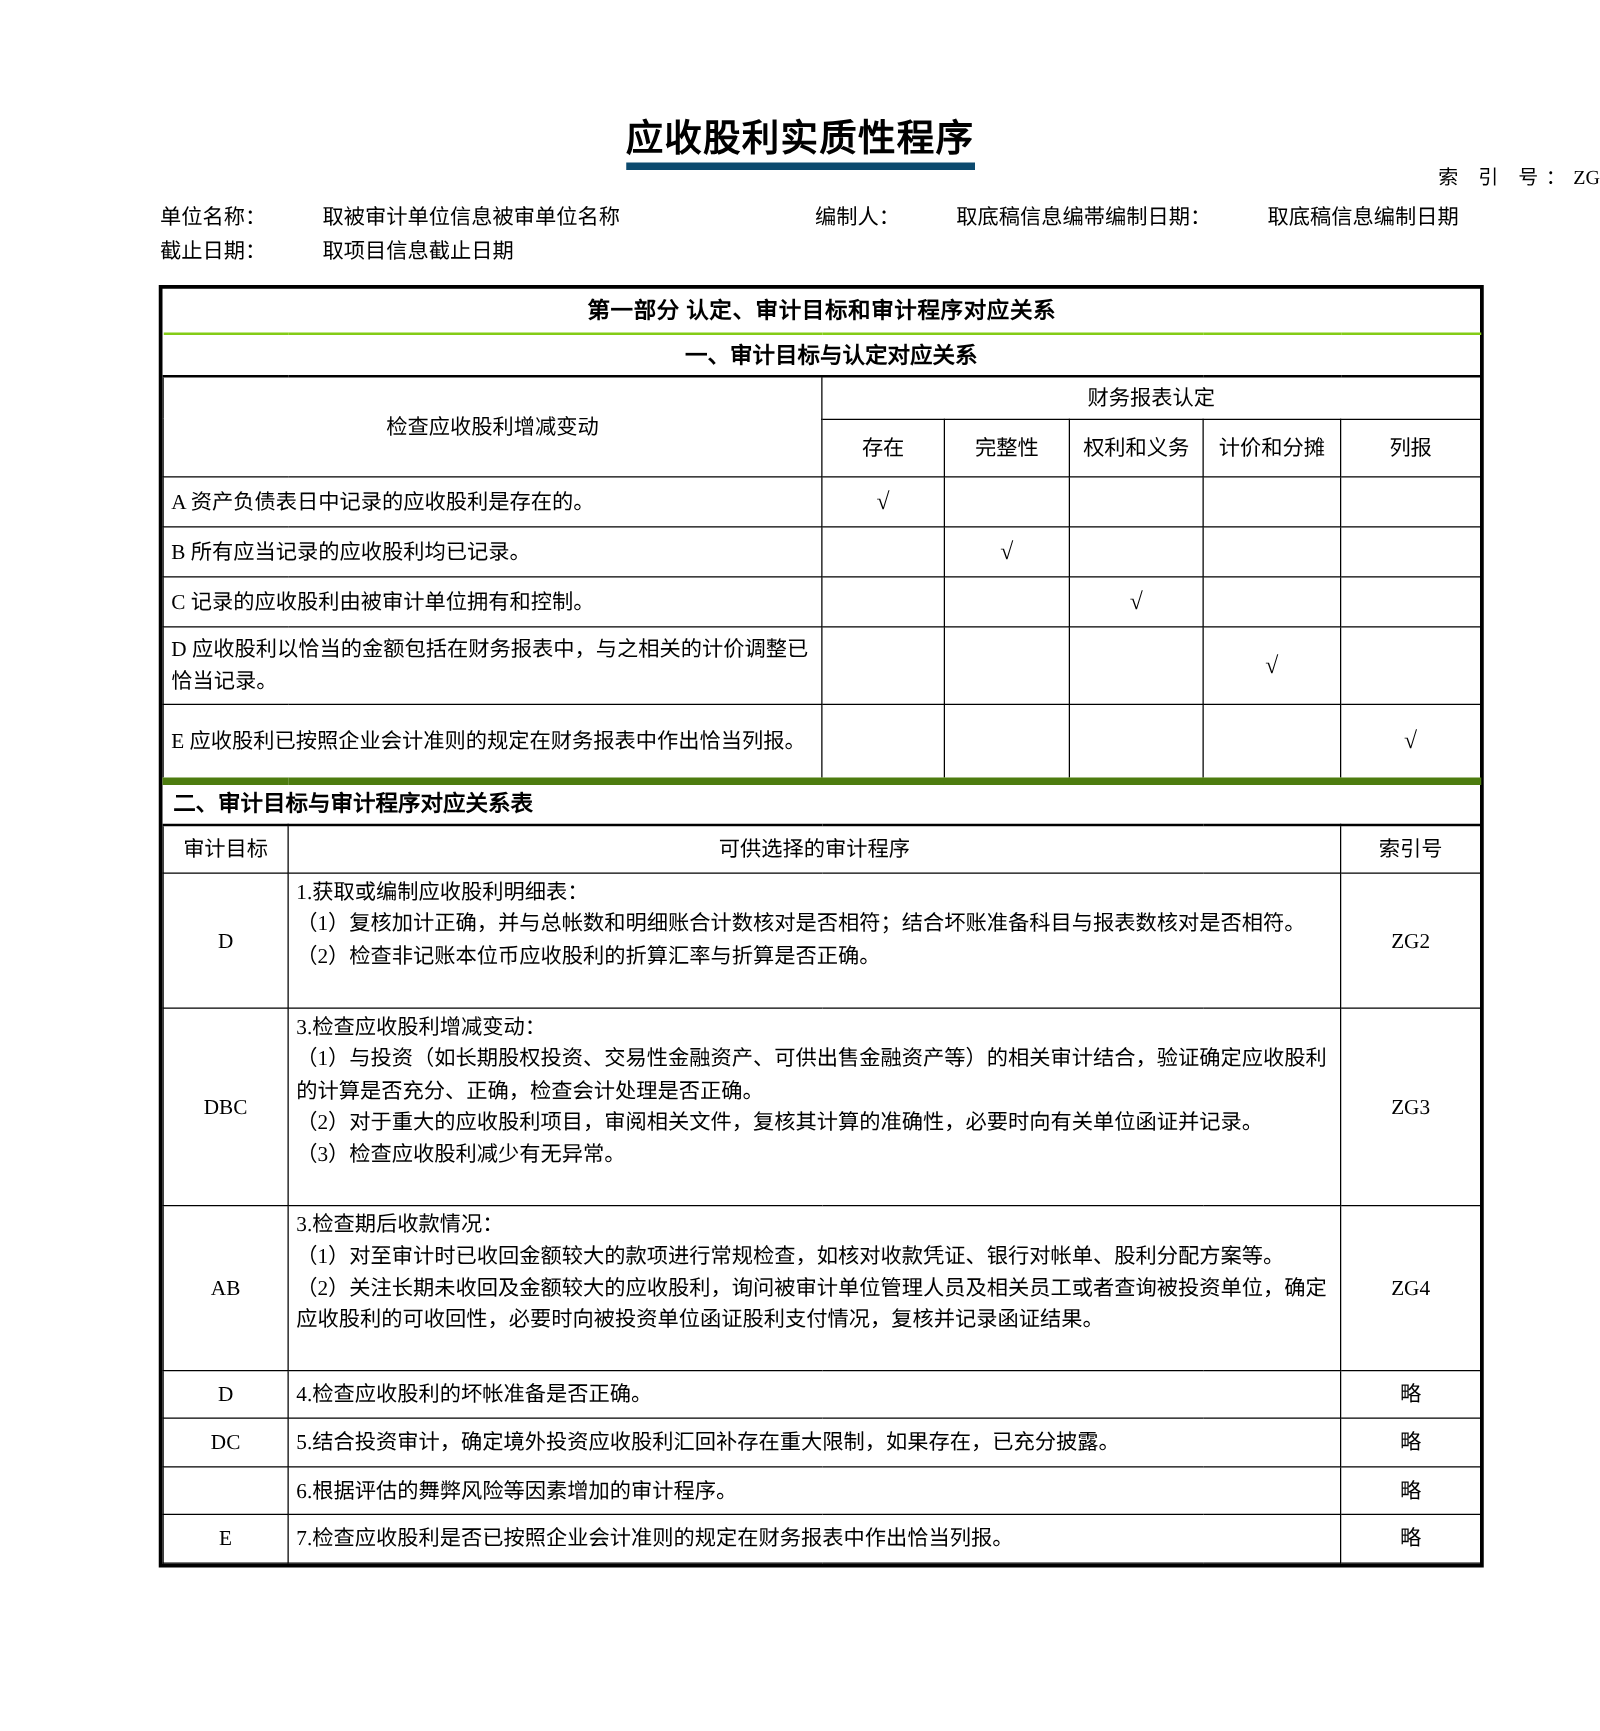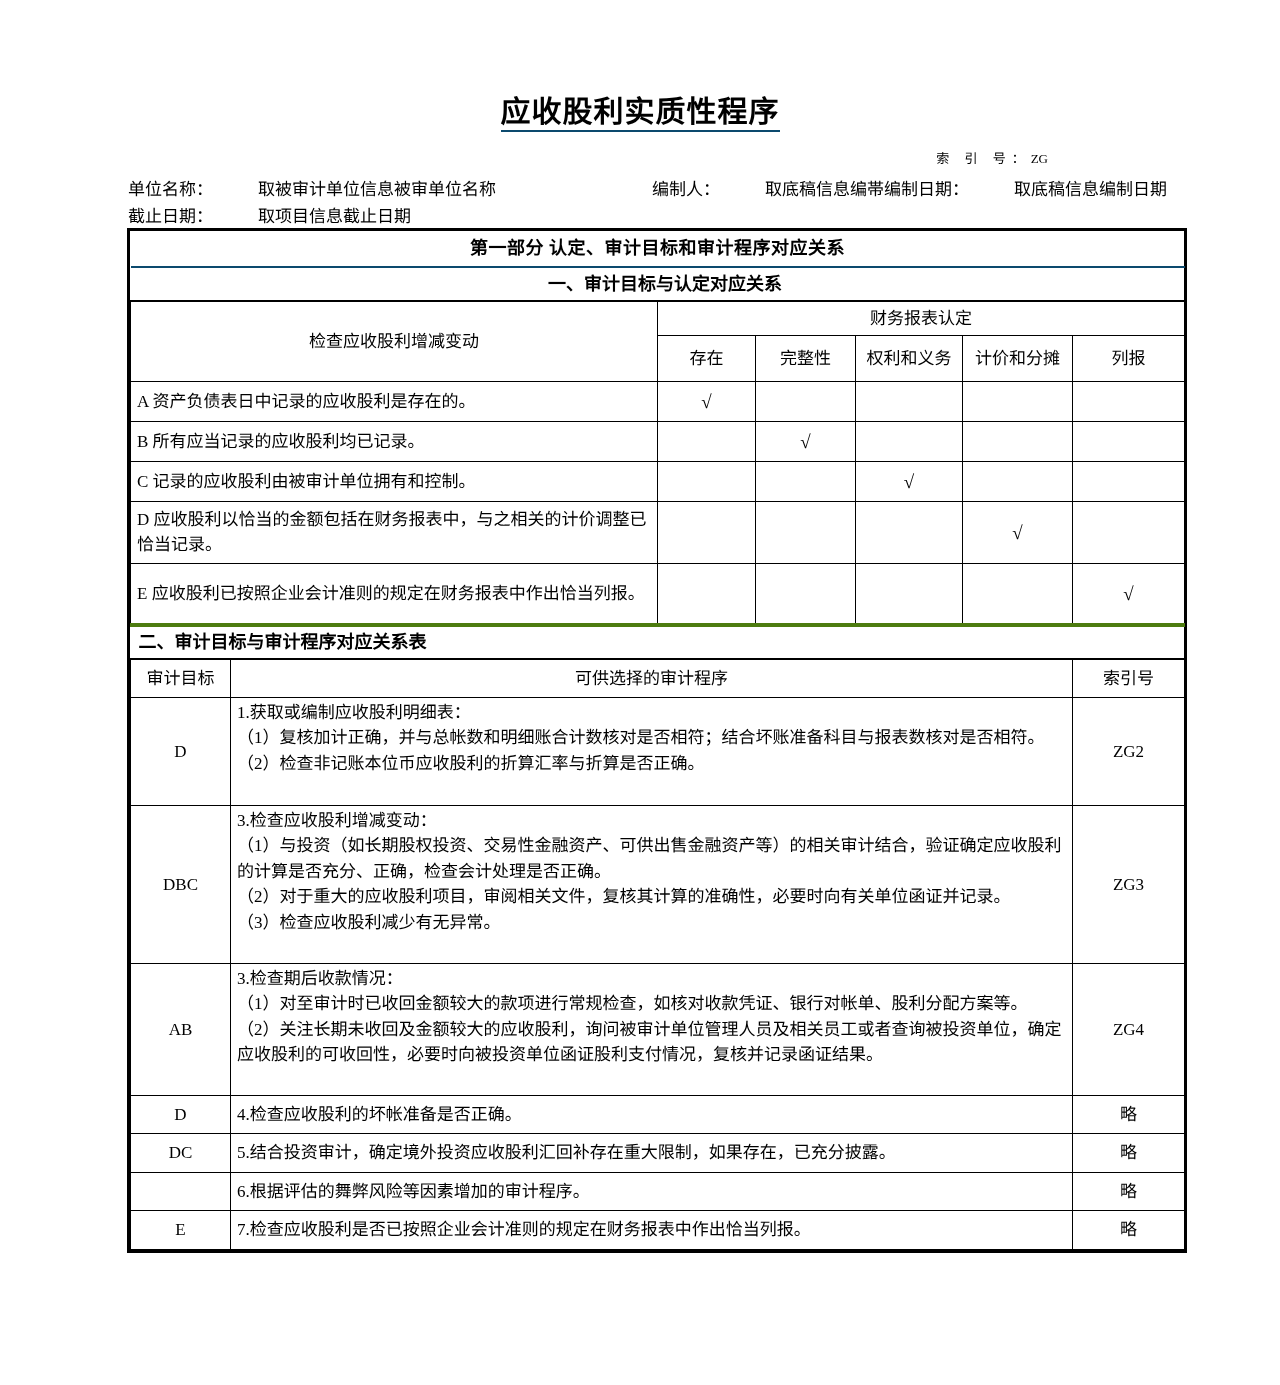--- a/index.html
+++ b/index.html
@@ -25,29 +25,28 @@
   
   .doc-title {
     text-align: center;
     font-size: 30px;
     font-weight: bold;
     letter-spacing: 1px;
     padding-top: 92px;
     line-height: 40px;
   }
   .doc-title span.tt {
-    border-bottom: 2px solid #0c4a6e;
+    border-bottom: 6px solid #0c4a6e;
     padding-bottom: 2px;
   }
 
   .index-line {
     text-align: right;
-    padding-right: 232px;
-    font-size: 13px;
-    margin-top: 16px;
+    font-size: 16px;
+    margin-top: 0;
     line-height: 22px;
   }
   .index-line .lbl {
     letter-spacing: 6px;
   }
   .index-line .val {
     font-family: "Liberation Serif", serif;
     letter-spacing: 0;
   }
 
@@ -105,40 +104,40 @@
     vertical-align: middle;
     box-sizing: border-box;
   }
   .banner {
     text-align: center;
     font-size: 18px;
     font-weight: bold;
     height: 36px;
     letter-spacing: 0.5px;
     border: none;
-    border-bottom: 2px solid #0c4a6e;
+    border-bottom: 2px solid #84cc16;
   }
   .subhead {
     text-align: center;
     font-size: 18px;
     font-weight: bold;
     height: 34px;
     padding-left: 20px;
     border: none;
     border-bottom: 2px solid #000;
   }
   .subhead-2 {
     text-align: left;
     font-size: 18px;
     font-weight: bold;
     height: 34px;
     padding-left: 8px;
     border-left: none;
     border-right: none;
-    border-top: 4px solid #4d7c0f;
+    border-top: 6px solid #4d7c0f;
     border-bottom: 2px solid #000;
   }
 
   
   .a-proc {
     text-align: left;
     padding-left: 6px;
     padding-right: 6px;
     vertical-align: middle;
   }

